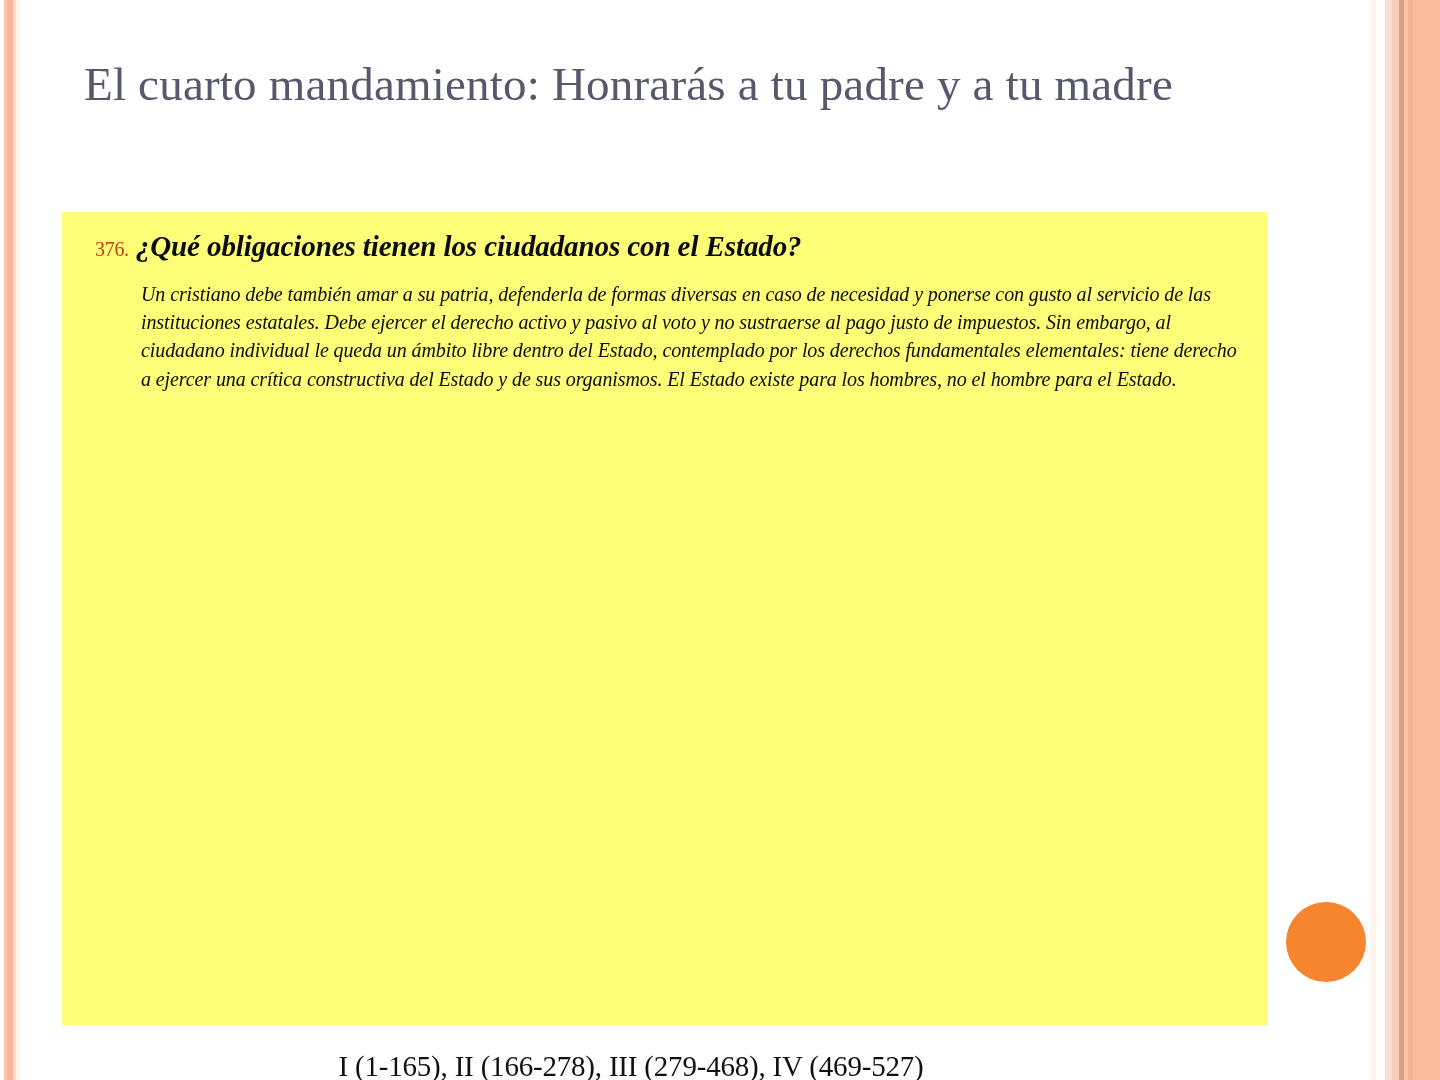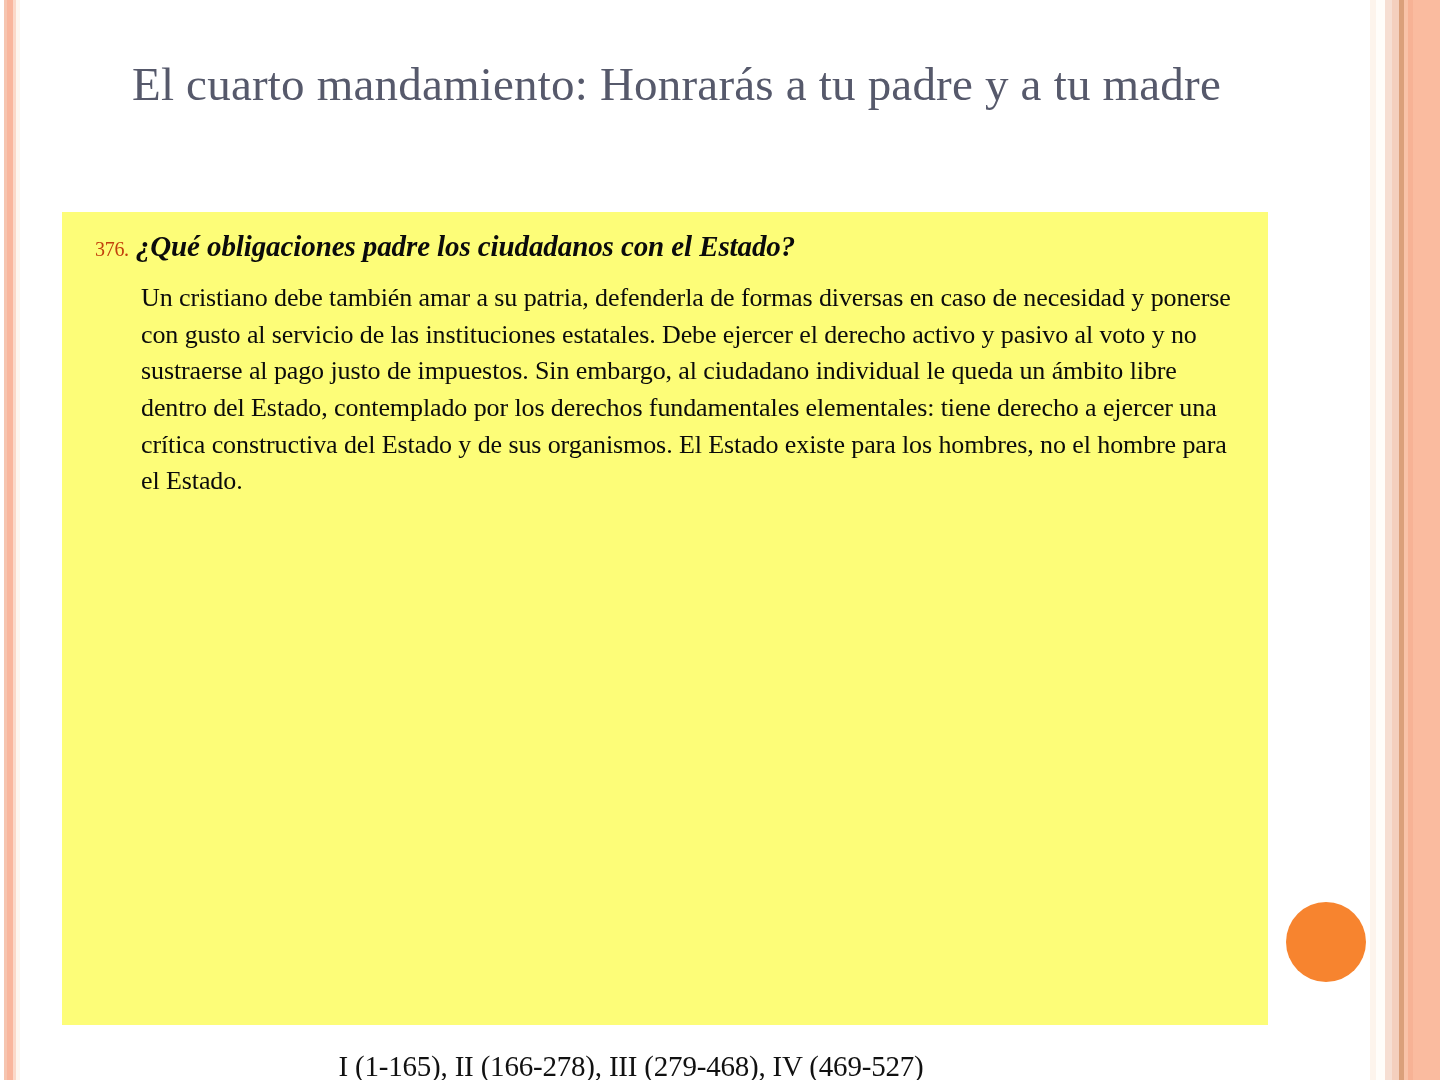--- a/index.html
+++ b/index.html
@@ -50,21 +50,20 @@
   .title {
     position: absolute;
     left: 84px;
     top: 54px;
     width: 1200px;
     font-size: 47px;
     line-height: 1.28;
     color: #56596b;
     font-weight: normal;
     letter-spacing: 0.2px;
-    margin-left: 48px;
   }
 
   
   .yellow-box {
     position: absolute;
     left: 62px;
     top: 212px;
     width: 1206px;
     height: 813px;
     background: #fdfd78;
@@ -115,25 +114,26 @@
     text-decoration: underline;
     text-decoration-color: #cc5e11;
     text-underline-offset: 3px;
     font-weight: bold;
   }
 
   .body-text {
     margin: 17px 0 0 0;
     padding: 0 0 0 57px;
     font-weight: normal;
-    font-size: 26px;
+    font-size: 20px;
     line-height: 1.41;
     color: #0b0b0b;
     letter-spacing: -0.1px;
     max-width: 1135px;
+    font-style: italic;
   }
 
   
   .circle {
     position: absolute;
     left: 1286px;
     top: 902px;
     width: 80px;
     height: 80px;
     border-radius: 50%;
@@ -174,21 +174,21 @@
     <div class="r6"></div>
     <div class="r7"></div>
     <div class="r8"></div>
   </div>
 
   <div class="title">El cuarto mandamiento: Honrarás a tu padre y a tu madre</div>
 
   <div class="yellow-box">
 
     <div class="question-line">
-      <span class="q-num">376.</span><span class="q-text">¿Qué obligaciones padre los ciudadanos con el Estado?</span>
+      <span class="q-num">376.</span><span class="q-text">¿Qué obligaciones tienen los ciudadanos con el Estado?</span>
     </div>
 
 
     <div class="body-text">Un cristiano debe también amar a su patria, defenderla de formas diversas en caso de necesidad y ponerse con gusto al servicio de las instituciones estatales. Debe ejercer el derecho activo y pasivo al voto y no sustraerse al pago justo de impuestos. Sin embargo, al ciudadano individual le queda un ámbito libre dentro del Estado, contemplado por los derechos fundamentales elementales: tiene derecho a ejercer una crítica constructiva del Estado y de sus organismos. El Estado existe para los hombres, no el hombre para el Estado.</div>
 
   </div>
 
   <div class="circle"></div>
 
   <div class="footer">I (1-165), II (166-278), III (279-468), IV (469-527)</div>

